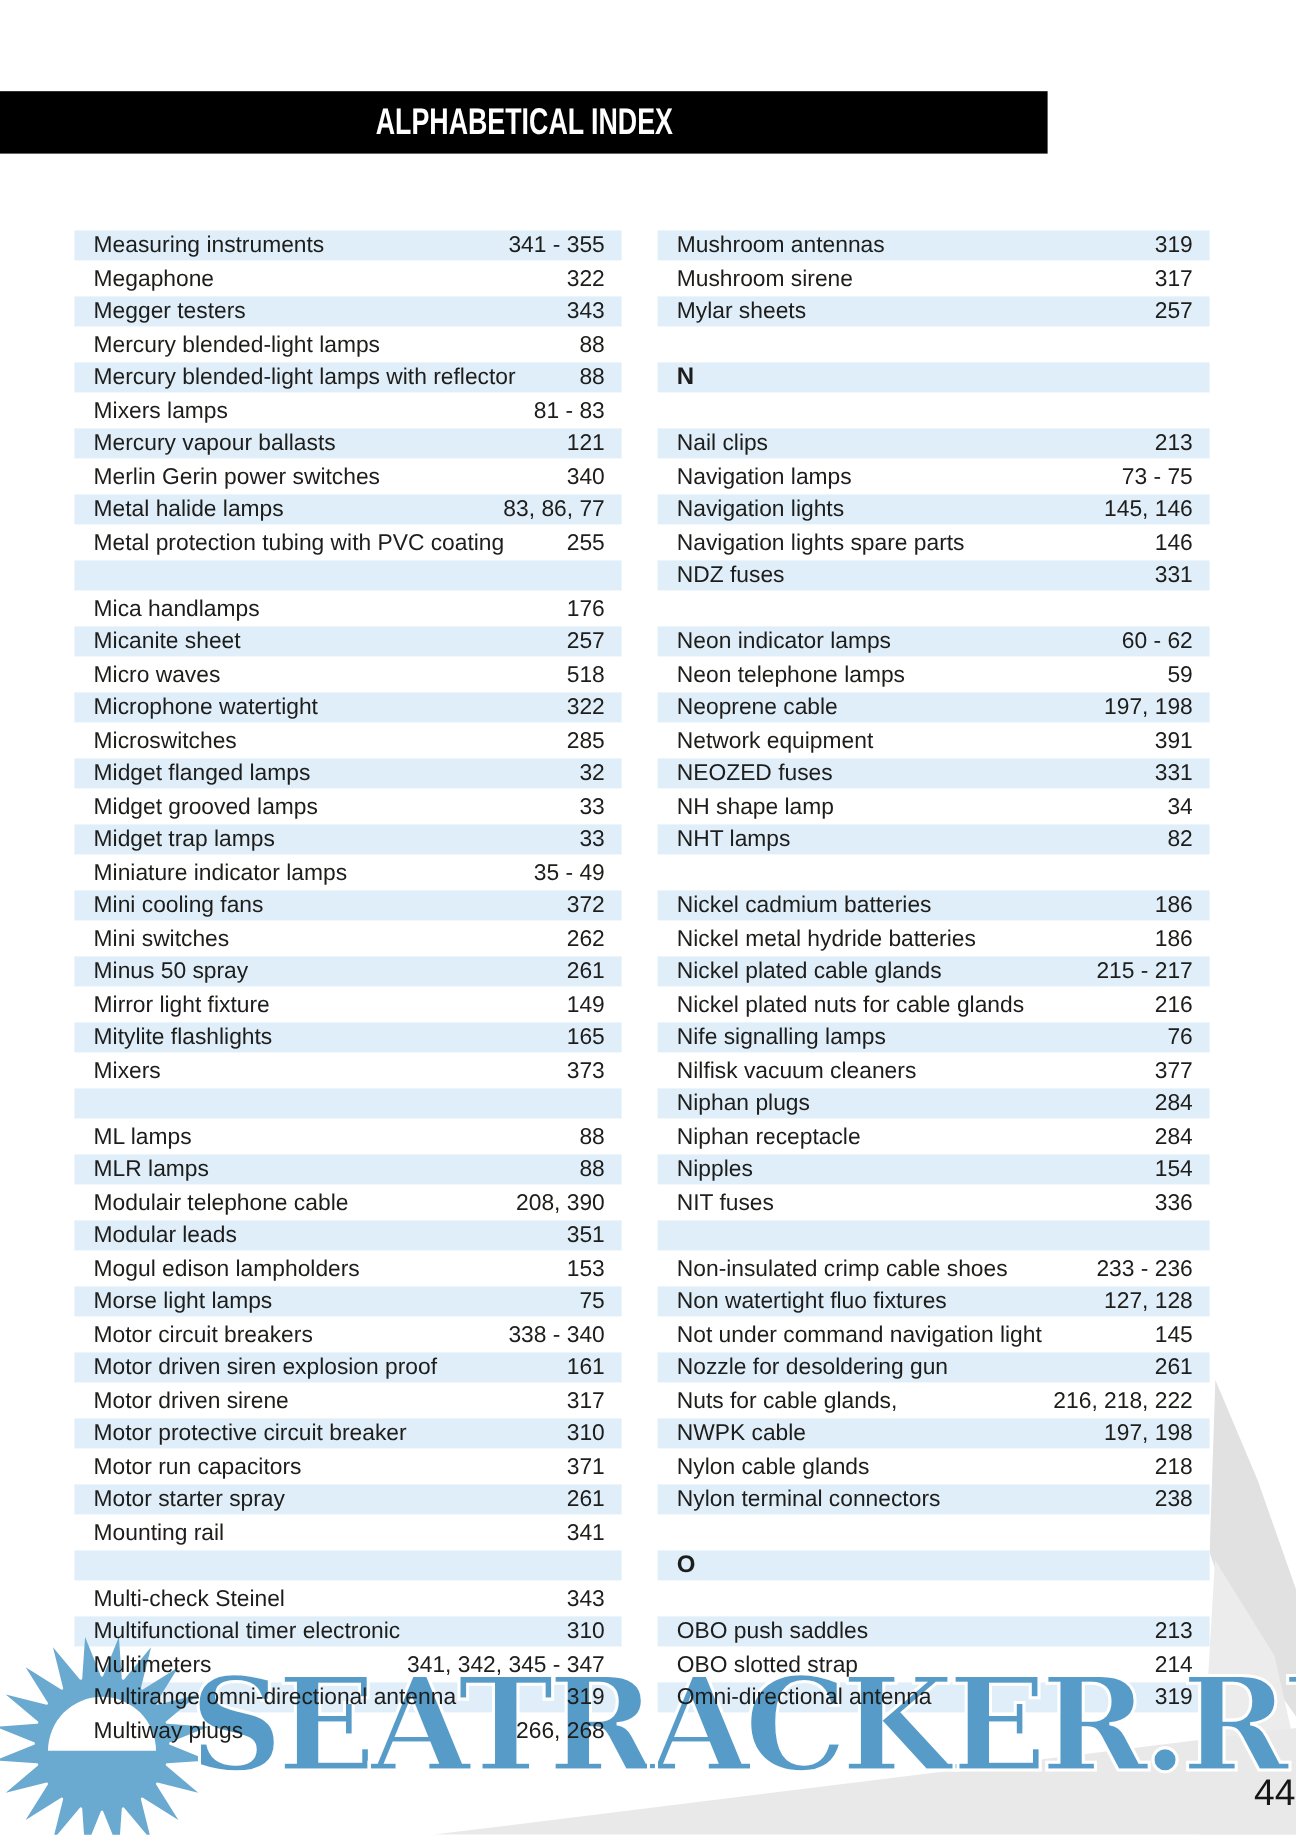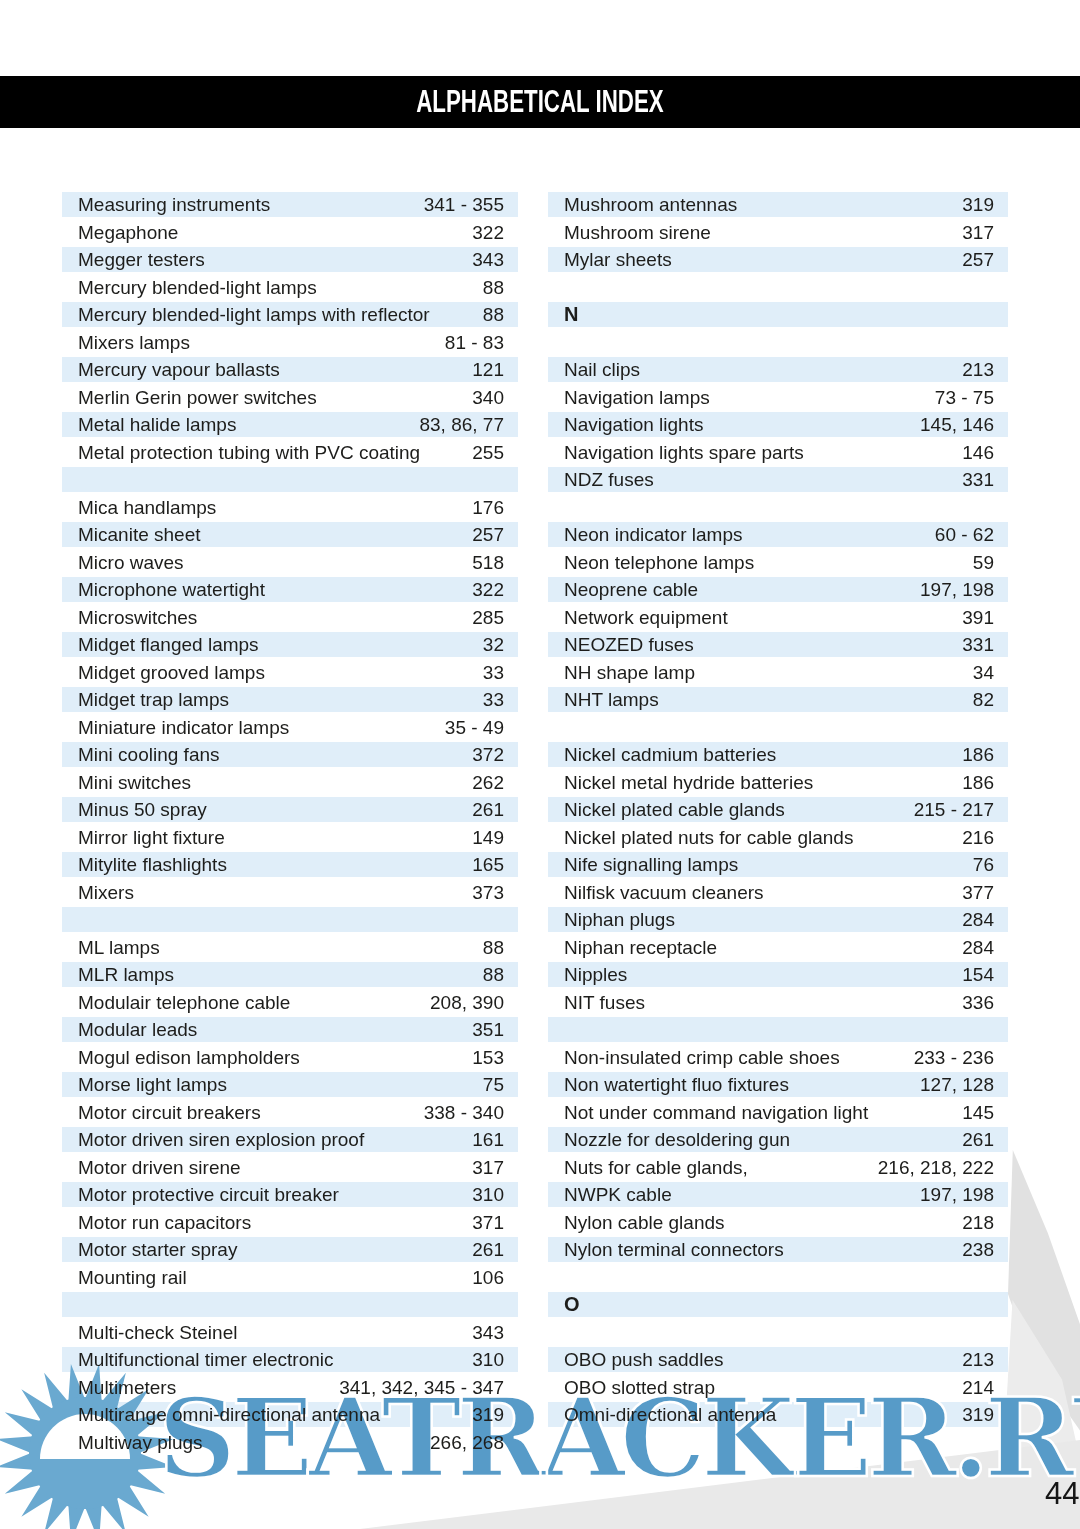--- a/index.html
+++ b/index.html
@@ -8,21 +8,21 @@
     width:1080px;height:1529px;
     background:#ffffff;
     overflow:hidden;
     font-family:"Liberation Sans",sans-serif;
   }
   
   .grey-layer{position:absolute;inset:0;z-index:1;}
   .grey-shape{position:absolute;}
   
   .title-bar{
-    position:absolute;left:0;top:76px;width:1080px;height:52px;
+    position:absolute;left:0;top:76px;width:873px;height:52px;
     background:#000000;z-index:6;
     display:flex;align-items:center;justify-content:center;
   }
   .title-text{
     color:#ffffff;font-weight:bold;font-size:31px;
     letter-spacing:0px;transform:scaleX(0.72);
     white-space:nowrap;
   }
   
   .stripe-layer{position:absolute;inset:0;z-index:2;}
@@ -281,21 +281,21 @@
       <div class="row">
         <span class="label">Motor run capacitors</span>
         <span class="pages">371</span>
       </div>
       <div class="row">
         <span class="label">Motor starter spray</span>
         <span class="pages">261</span>
       </div>
       <div class="row">
         <span class="label">Mounting rail</span>
-        <span class="pages">106</span>
+        <span class="pages">341</span>
       </div>
       <div class="row"></div>
       <div class="row">
         <span class="label">Multi-check Steinel</span>
         <span class="pages">343</span>
       </div>
       <div class="row">
         <span class="label">Multifunctional timer electronic</span>
         <span class="pages">310</span>
       </div>

